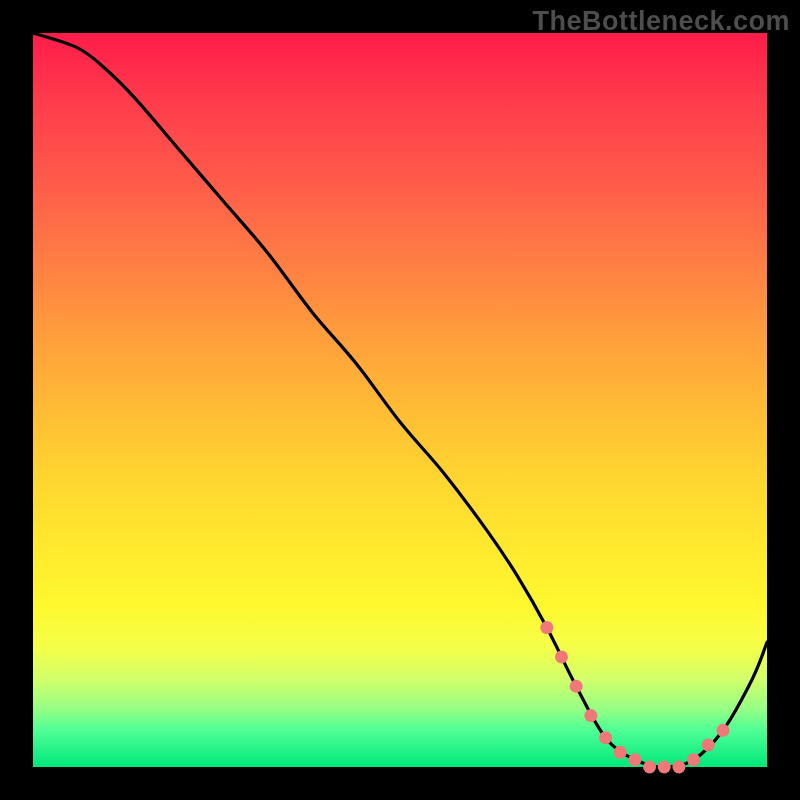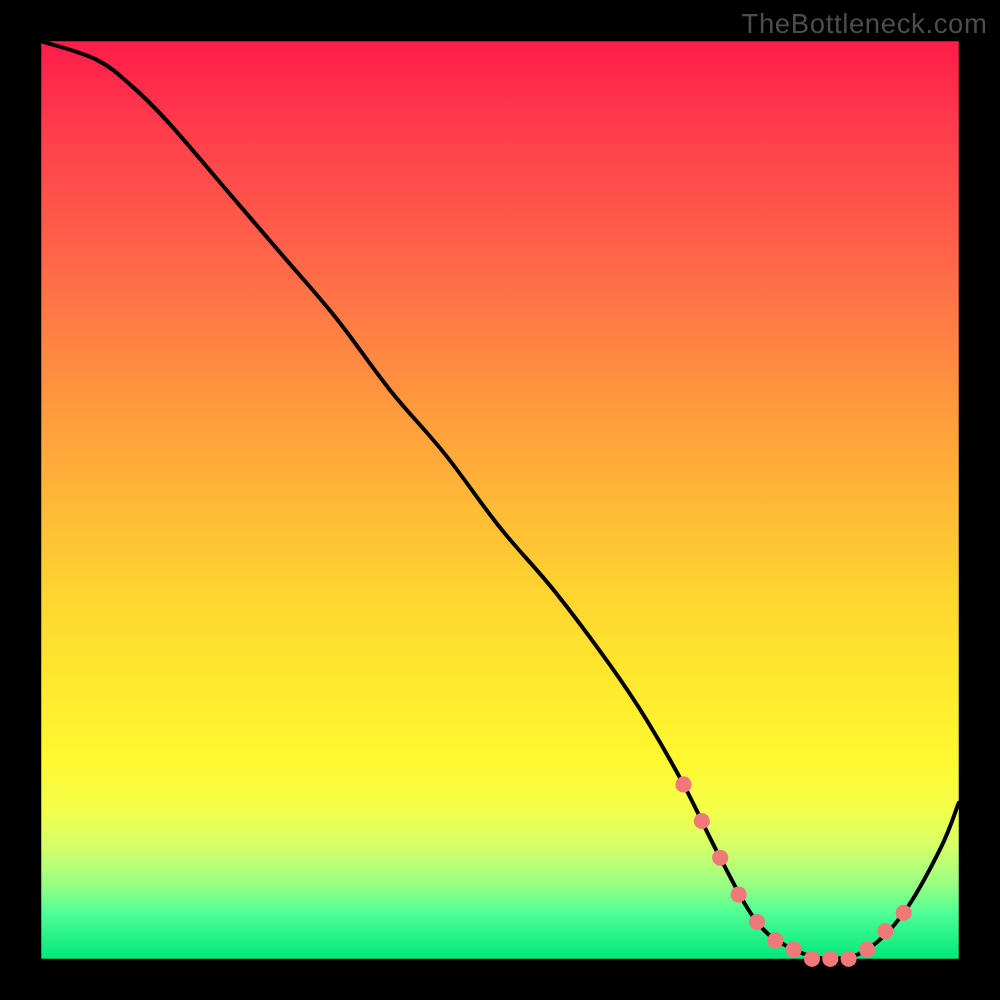--- a/index.html
+++ b/index.html
@@ -40,22 +40,22 @@
       #97ff84 92%,
       #4fff96 95%,
       #00e77a 100%
     );
   }
   .watermark {
     position: absolute;
     top: 6px;
     right: 10px;
     color: #4d4d4d;
-    font-size: 22px;
-    font-weight: 400;
+    font-size: 27px;
+    font-weight: 700;
     letter-spacing: 0.5px;
     user-select: none;
   }
   svg.curve {
     position: absolute;
     left: 0;
     top: 0;
     width: 734px;
     height: 734px;
     overflow: visible;

